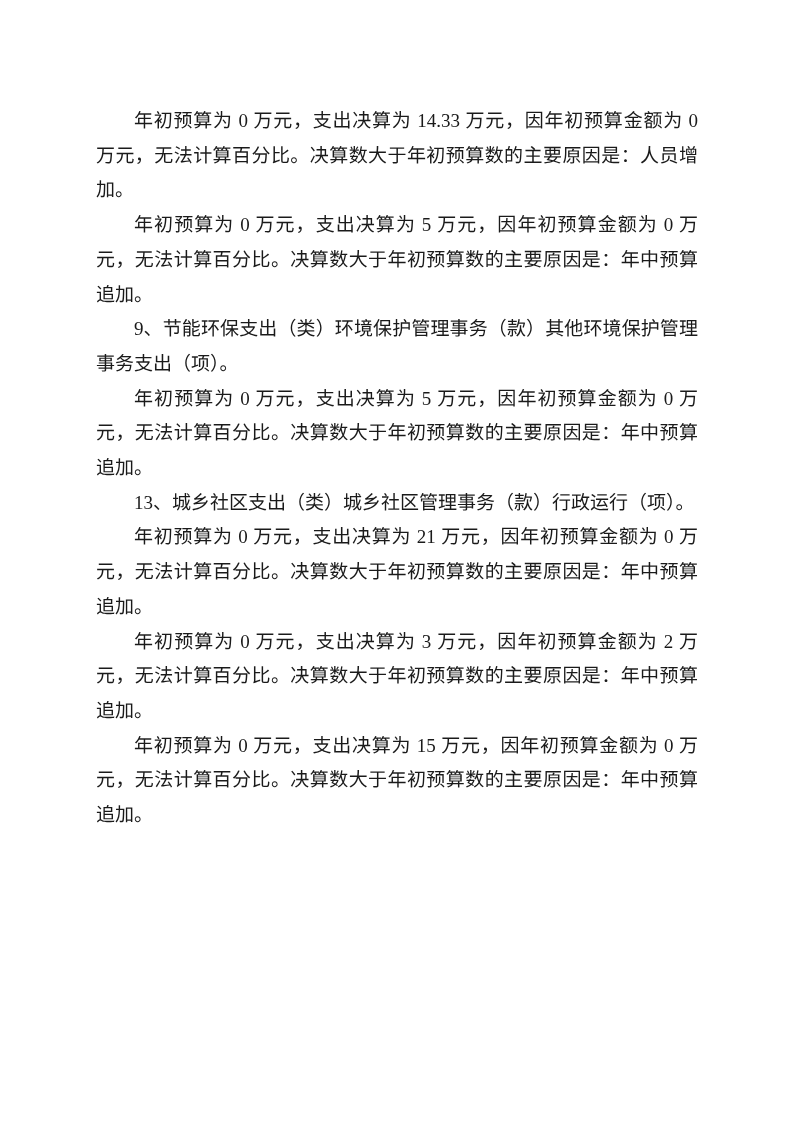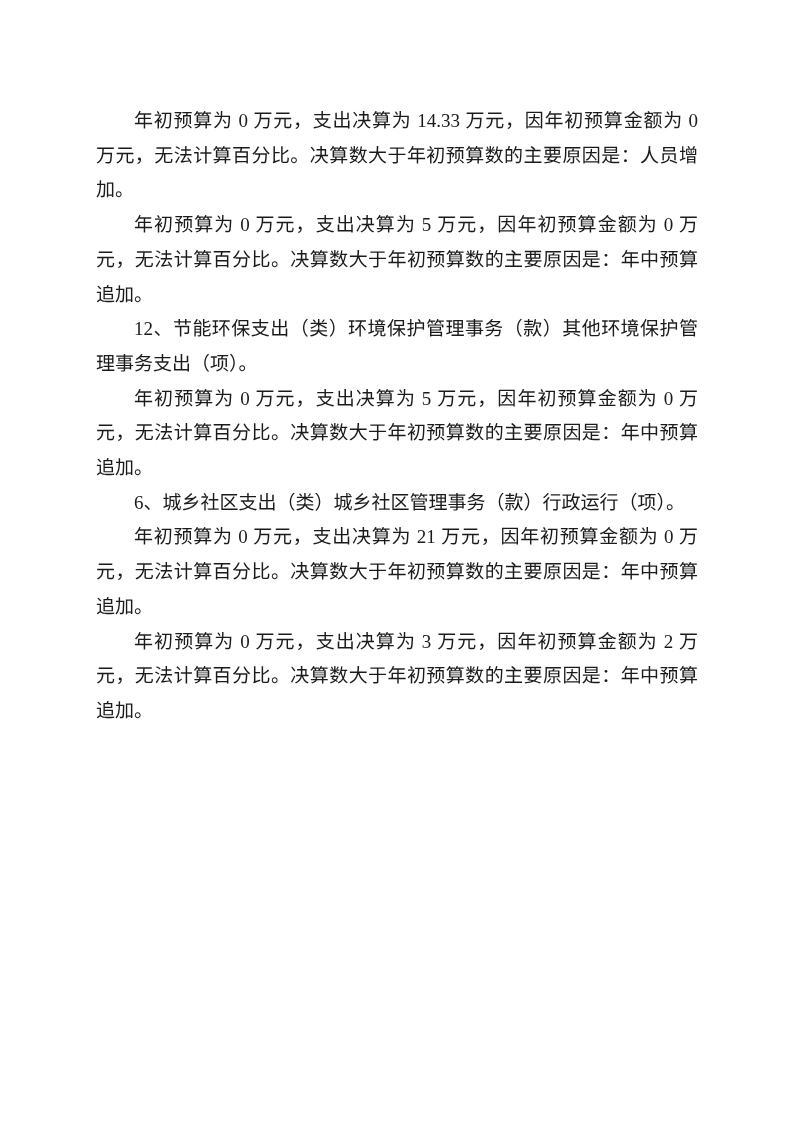--- a/index.html
+++ b/index.html
@@ -36,19 +36,20 @@
     overflow-wrap: break-word;
   }
 </style>
 </head>
 <body>
 
 <div class="page">
   <div class="doc-body">
       <p class="para">年初预算为 0 万元，支出决算为 14.33 万元，因年初预算金额为 0 万元，无法计算百分比。决算数大于年初预算数的主要原因是：人员增加。</p>
       <p class="para">年初预算为 0 万元，支出决算为 5 万元，因年初预算金额为 0 万元，无法计算百分比。决算数大于年初预算数的主要原因是：年中预算追加。</p>
-      <p class="para">12、节能环保支出（类）环境保护管理事务（款）其他环境保护管理事务支出（项）。</p>
+      <p class="para">9、节能环保支出（类）环境保护管理事务（款）其他环境保护管理事务支出（项）。</p>
       <p class="para">年初预算为 0 万元，支出决算为 5 万元，因年初预算金额为 0 万元，无法计算百分比。决算数大于年初预算数的主要原因是：年中预算追加。</p>
-      <p class="para">6、城乡社区支出（类）城乡社区管理事务（款）行政运行（项）。</p>
+      <p class="para">13、城乡社区支出（类）城乡社区管理事务（款）行政运行（项）。</p>
       <p class="para">年初预算为 0 万元，支出决算为 21 万元，因年初预算金额为 0 万元，无法计算百分比。决算数大于年初预算数的主要原因是：年中预算追加。</p>
       <p class="para">年初预算为 0 万元，支出决算为 3 万元，因年初预算金额为 2 万元，无法计算百分比。决算数大于年初预算数的主要原因是：年中预算追加。</p>
+      <p class="para">年初预算为 0 万元，支出决算为 15 万元，因年初预算金额为 0 万元，无法计算百分比。决算数大于年初预算数的主要原因是：年中预算追加。</p>
     </div>
 </div>
 
 </body></html>

